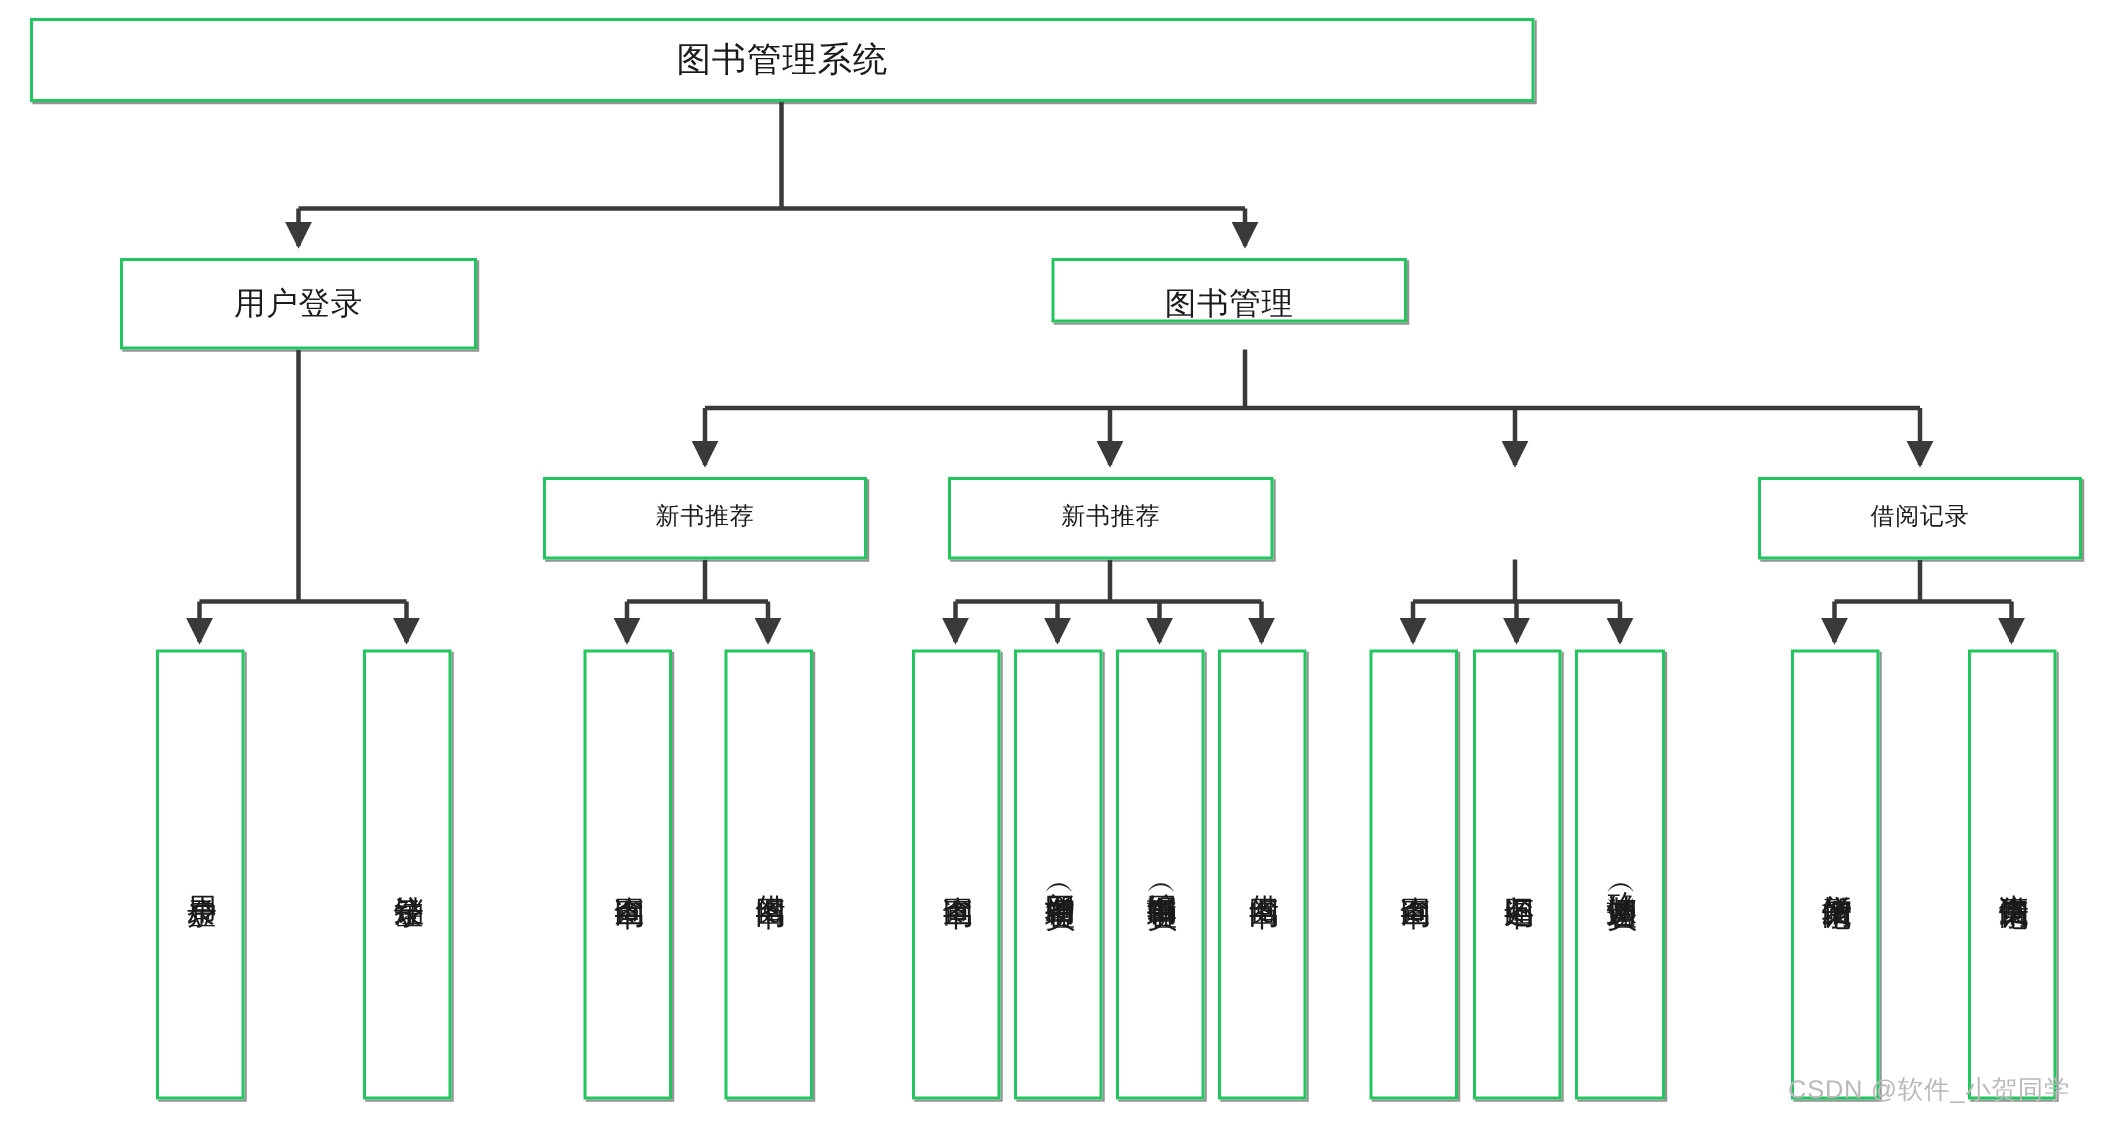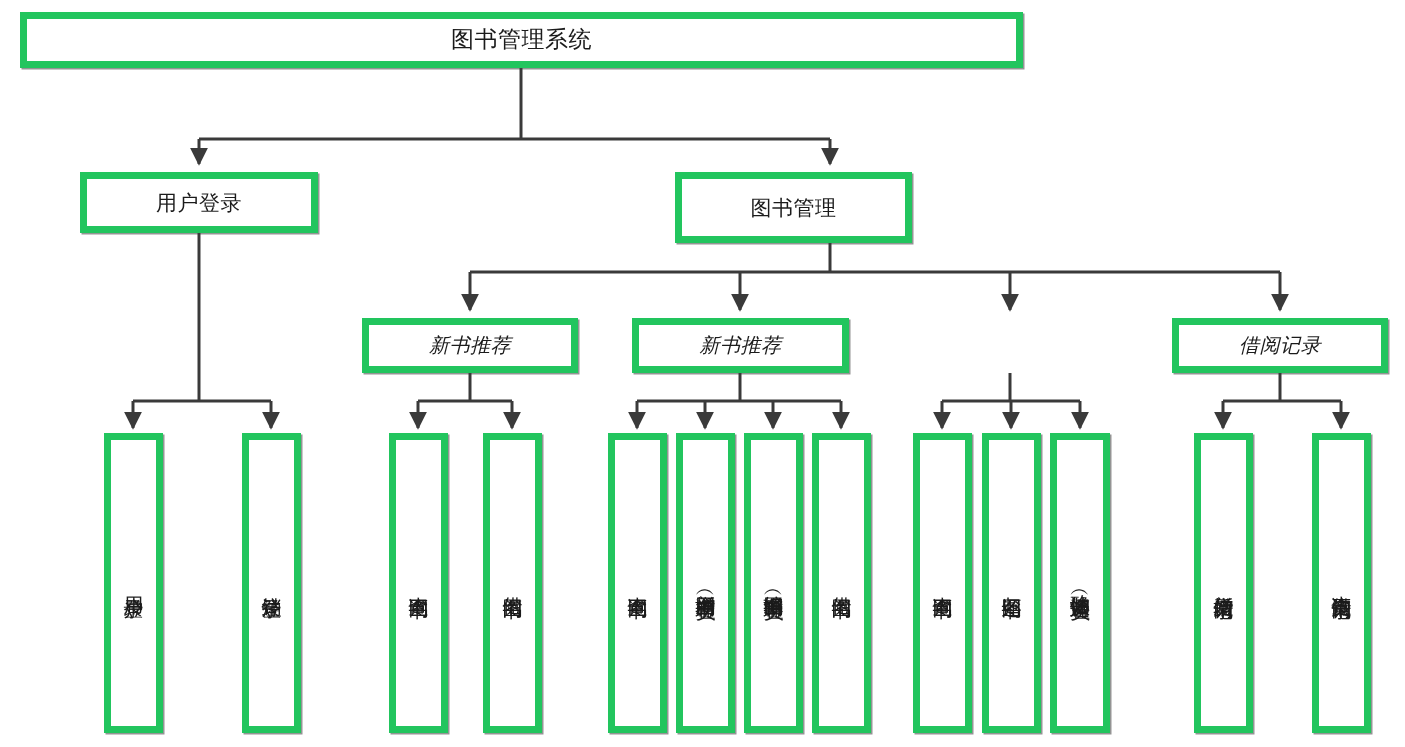--- a/index.html
+++ b/index.html
@@ -23,36 +23,36 @@
     left: 0;
     top: 0;
     width: 1405px;
     height: 747px;
     pointer-events: none;
   }
   .node {
     position: absolute;
     box-sizing: border-box;
     background: #ffffff;
-    border: 7px solid #22c55e;
+    border: 2px solid #22c55e;
     box-shadow: 1.5px 1.5px 0 0 rgba(60,60,60,0.55);
     display: flex;
     align-items: center;
     justify-content: center;
     color: #1b1b1b;
   }
   .node .label {
     display: block;
     text-align: center;
     line-height: 1.02;
     letter-spacing: 0.5px;
   }
   .node.root { font-size: 23px; }
   .node.level2 { font-size: 21px; }
-  .node.level3 { font-size: 20px; font-style: italic; }
+  .node.level3 { font-size: 16px; }
   .node.leaf {
     font-size: 20px;
     align-items: center;
     justify-content: center;
     padding: 4px 0;
   }
   .node.leaf .label {
     writing-mode: vertical-rl;
     text-orientation: upright;
     line-height: 1.06;
@@ -128,21 +128,21 @@
     </g>
   </svg>
 
   <div class="node root" style="left:20px; top:12px; width:1003px; height:56px;">
     <span class="label">图书管理系统</span>
   </div>
 
   <div class="node level2" style="left:80px; top:172px; width:238px; height:61px;">
     <span class="label">用户登录</span>
   </div>
-  <div class="node level2" style="left:675px; top:172px; width:237px; height:71px;">
+  <div class="node level2" style="left:701px; top:172px; width:237px; height:43px;align-items:flex-end;">
     <span class="label">图书管理</span>
   </div>
 
   <div class="node level3" style="left:362px; top:318px; width:216px; height:55px;">
     <span class="label">新书推荐</span>
   </div>
   <div class="node level3" style="left:632px; top:318px; width:217px; height:55px;">
     <span class="label">新书推荐</span>
   </div>
   <div class="node level3" style="left:1172px; top:318px; width:216px; height:55px;">
@@ -186,13 +186,14 @@
     <span class="label">确认归还（管理员）</span>
   </div>
 
   <div class="node leaf" style="left:1194px; top:433px; width:59px; height:300px;">
     <span class="label">新增借阅记录</span>
   </div>
   <div class="node leaf" style="left:1312px; top:433px; width:59px; height:300px;">
     <span class="label">查询借阅记录</span>
   </div>
 
+  <div id="watermark">CSDN @软件_小贺同学</div>
 </div>
 
 </body></html>

